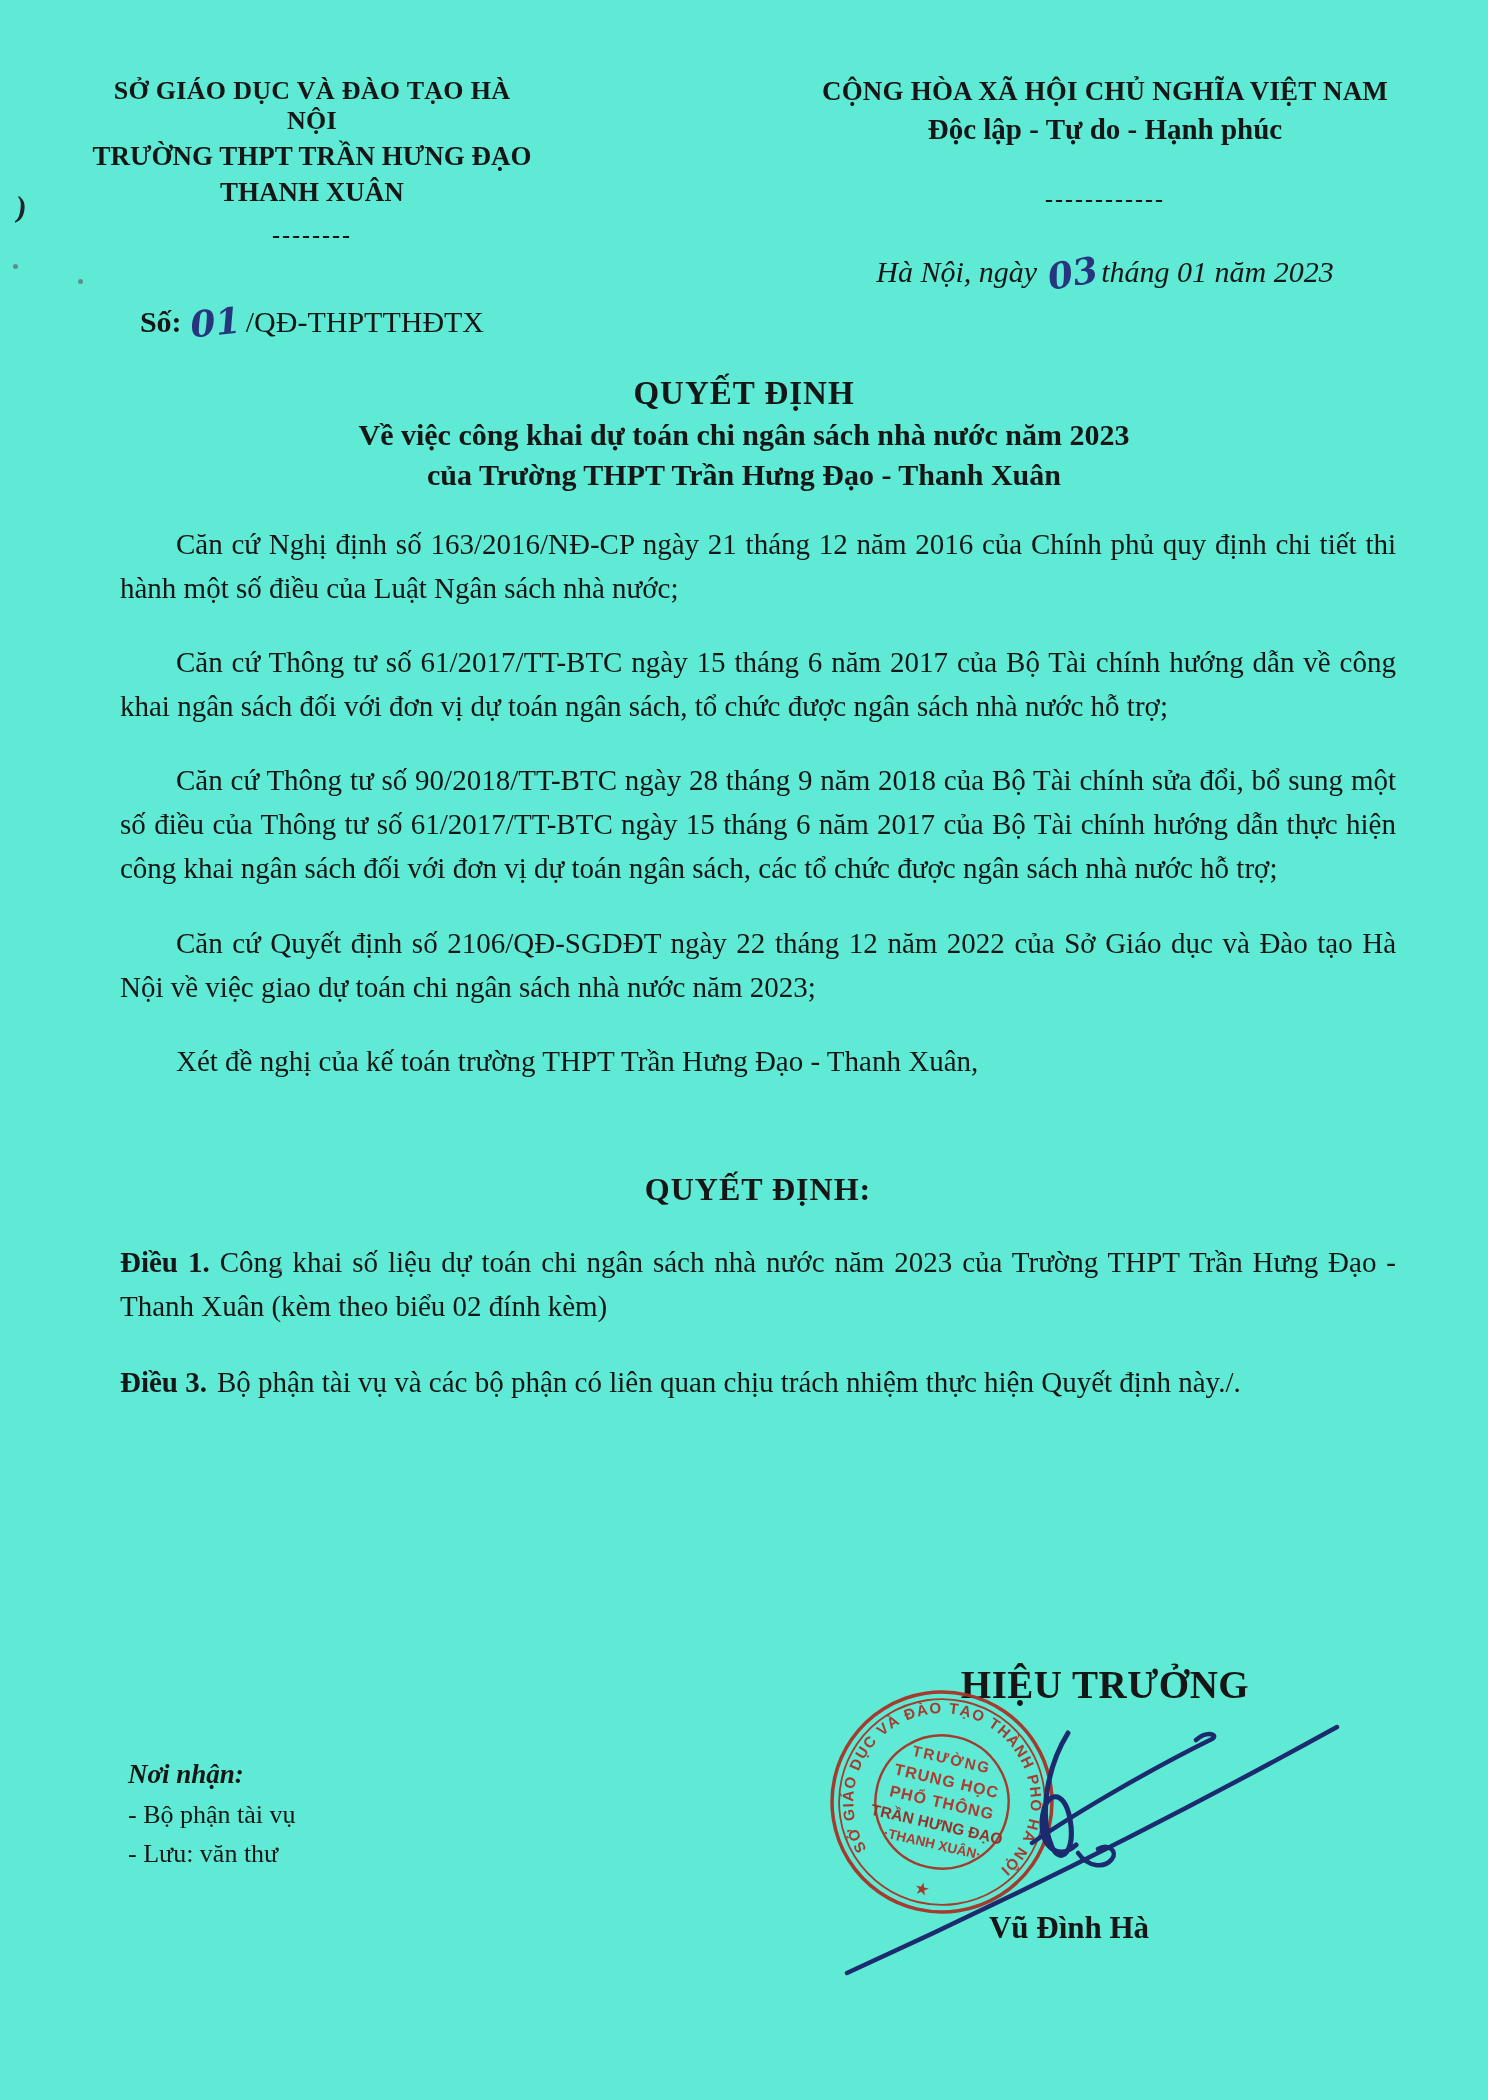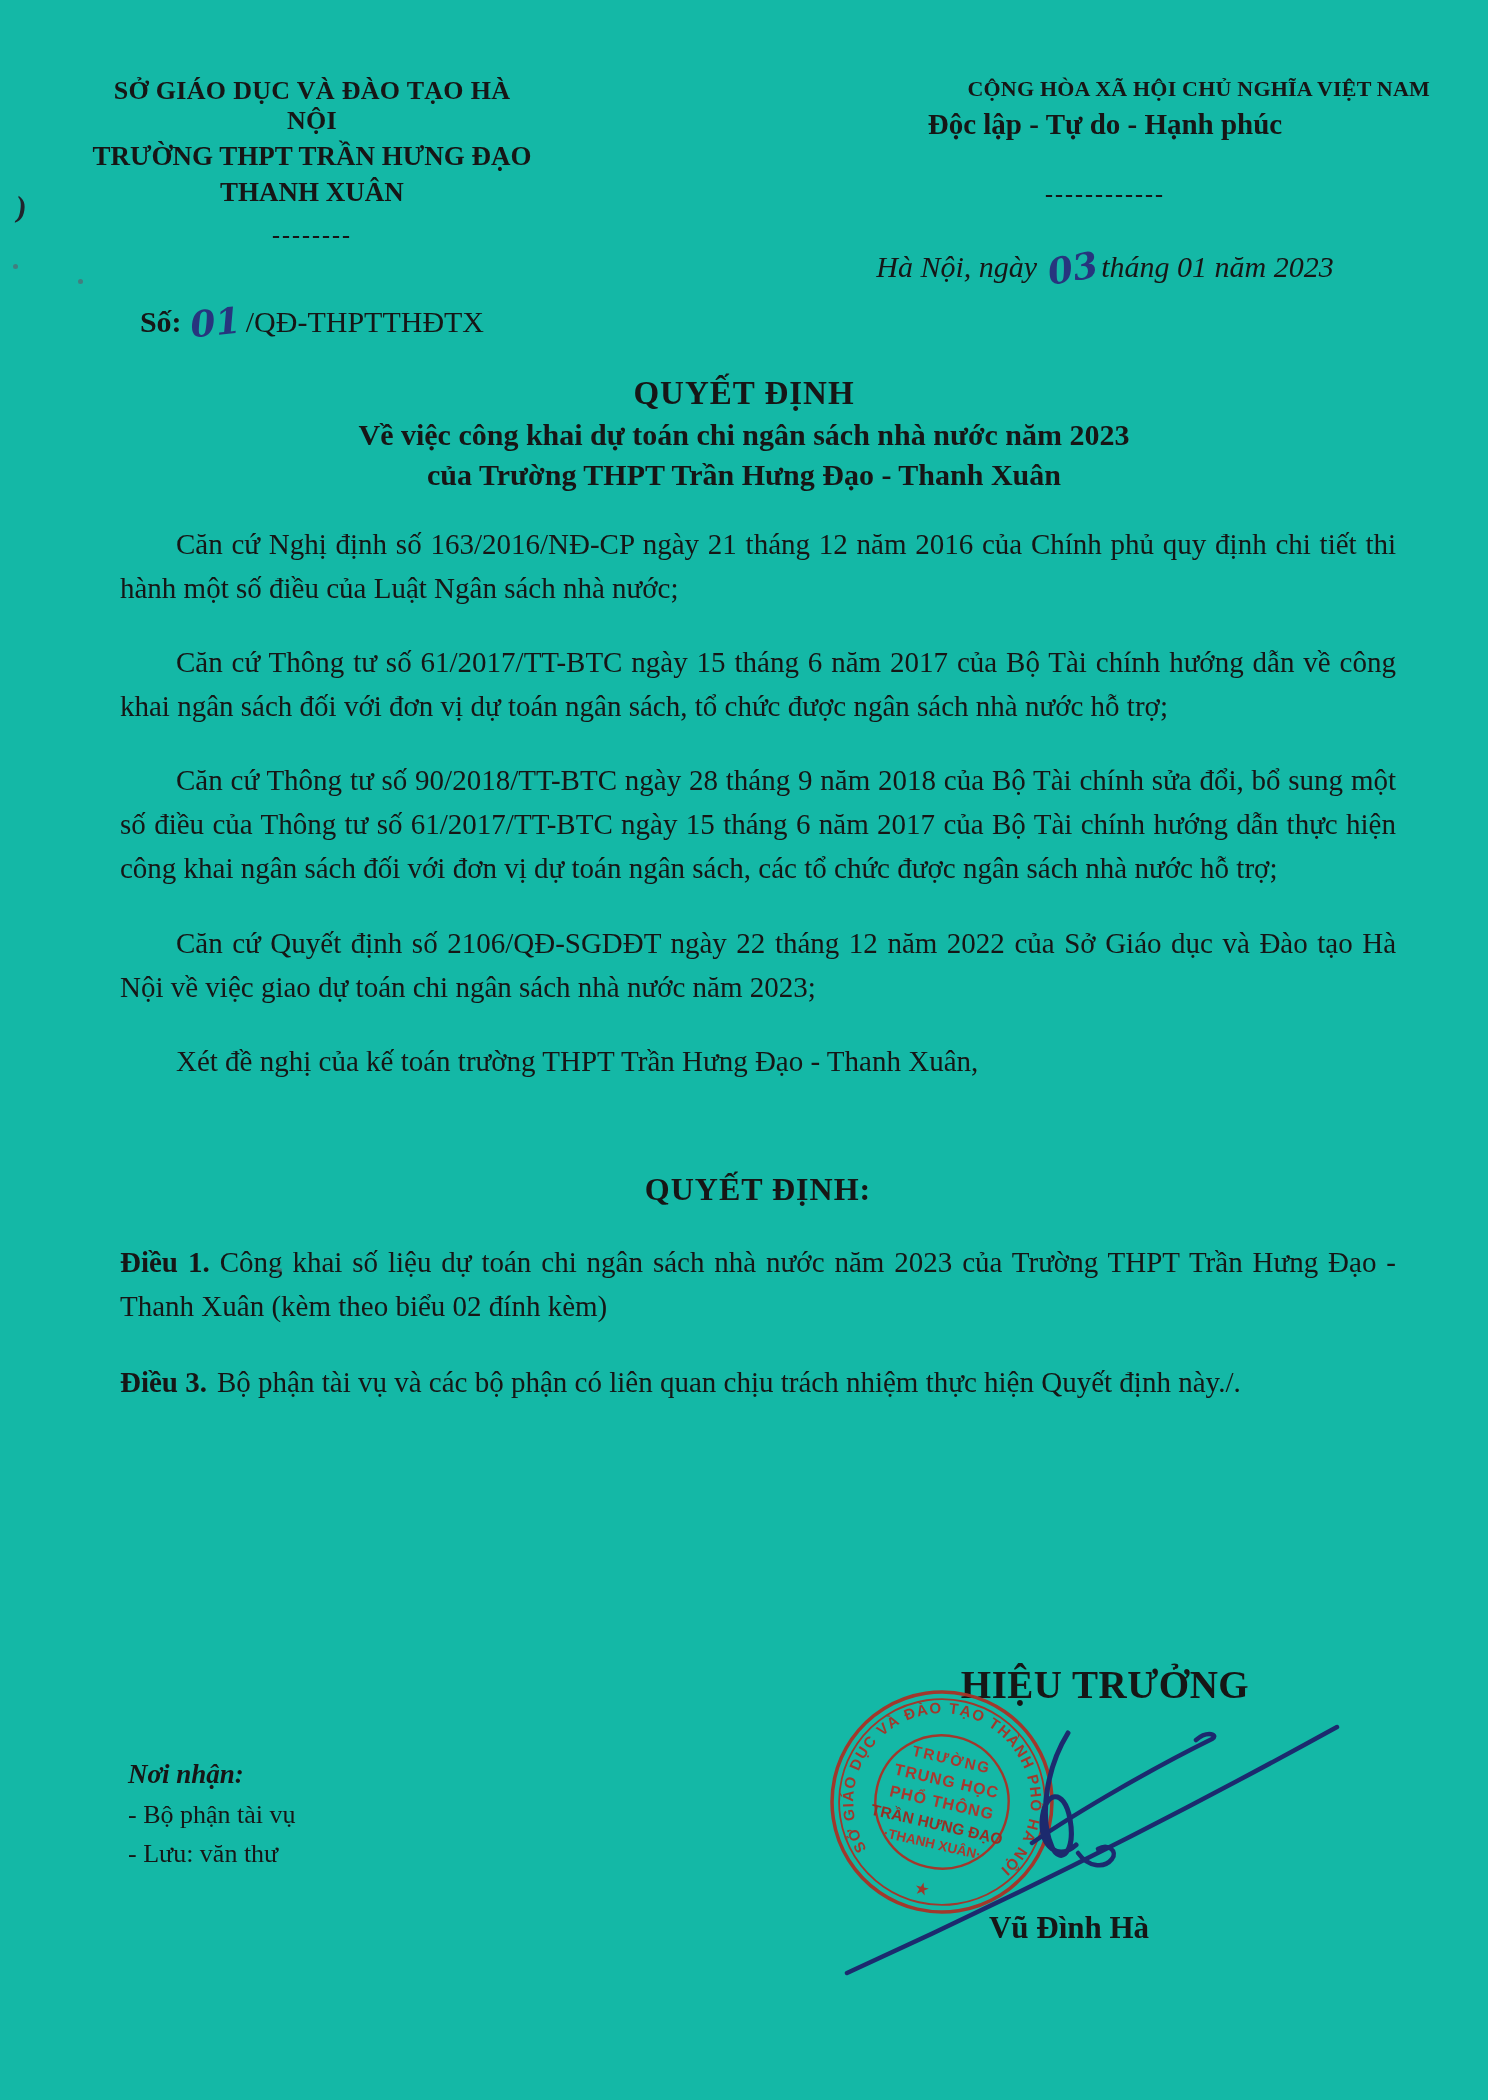--- a/index.html
+++ b/index.html
@@ -1,31 +1,31 @@
 <!DOCTYPE html>
 <html><head>
 <meta charset="utf-8">
 <style>
   html,body{margin:0;padding:0;background:#e8e8e8;}
   .page{
     position:relative;
     width:1488px;height:2100px;
     margin:0 auto;
-    background:#14b8a6;
+    background:#5eead4;
     font-family:"Liberation Serif","DejaVu Serif",serif;
     color:#161616;
     overflow:hidden;
   }
   
   .header{display:flex;justify-content:space-between;padding:76px 58px 0 92px;}
   .header-left{width:440px;text-align:center;}
   .header-right{width:650px;text-align:center;}
   .hl1{font-size:26px;letter-spacing:.3px;font-weight:600;}
   .hl2{font-size:27px;font-weight:bold;margin-top:5px;}
-  .hr1{font-size:22px;letter-spacing:.2px;font-weight:600;text-align:right;}
+  .hr1{font-size:27px;letter-spacing:.2px;font-weight:600;}
   .hr2{font-size:29px;font-weight:bold;margin-top:6px;}
   .dashes{font-size:24px;font-weight:bold;letter-spacing:2px;}
   .dashes-left{margin-top:14px;}
   .dashes-right{margin-top:40px;}
   .so-line{margin-top:52px;font-size:30px;white-space:nowrap;}
   .so-label{font-weight:bold;}
   .date-line{margin-top:38px;font-size:30px;font-style:italic;white-space:nowrap;}
   .hand-ink{
     display:inline-block;
     color:#27357e;

